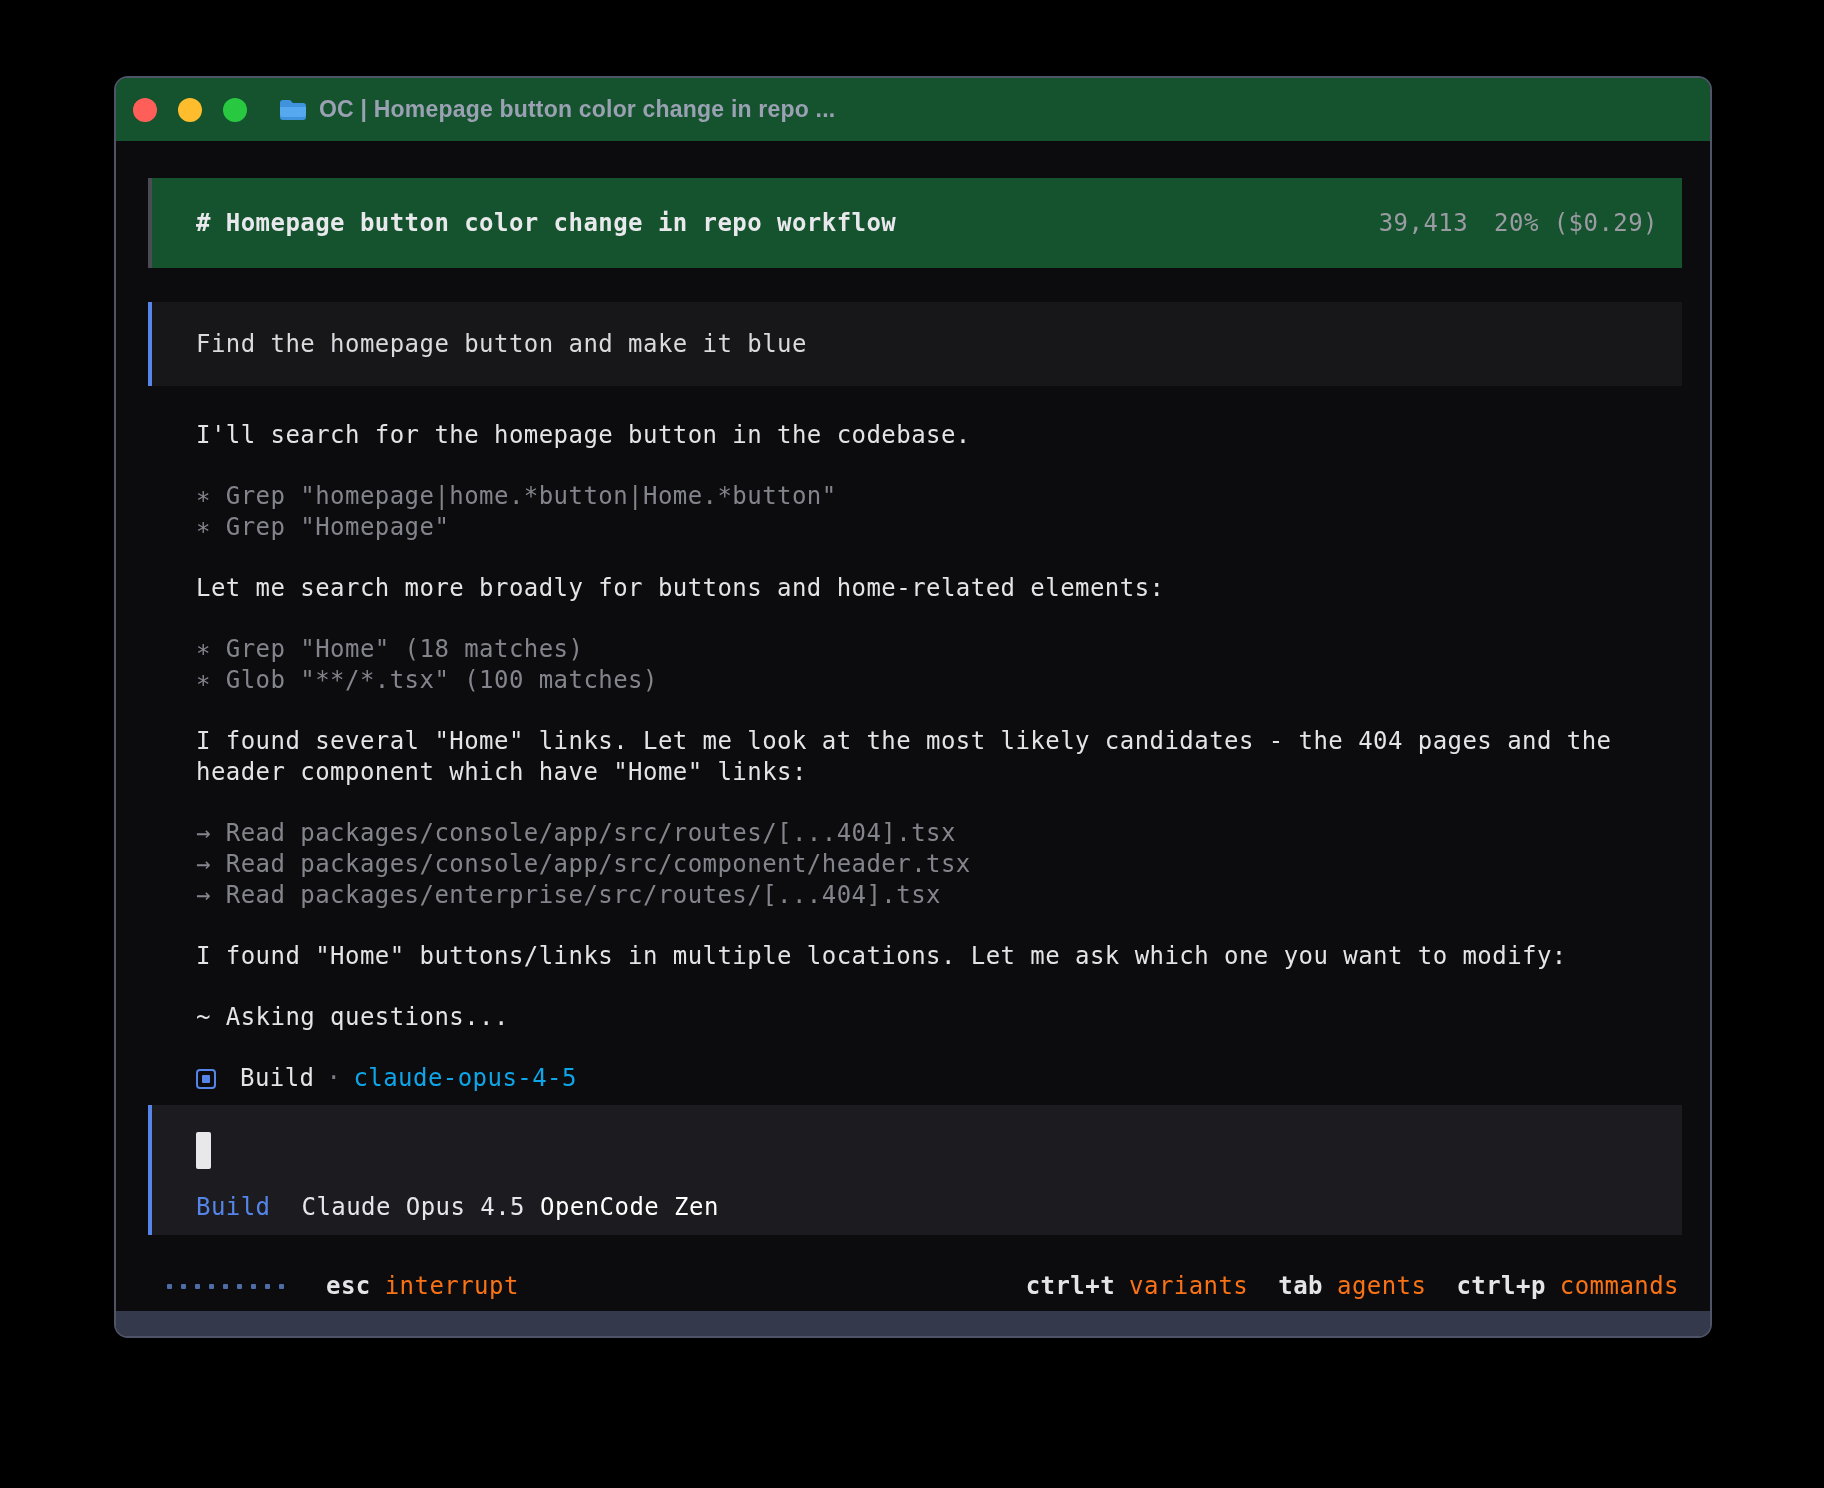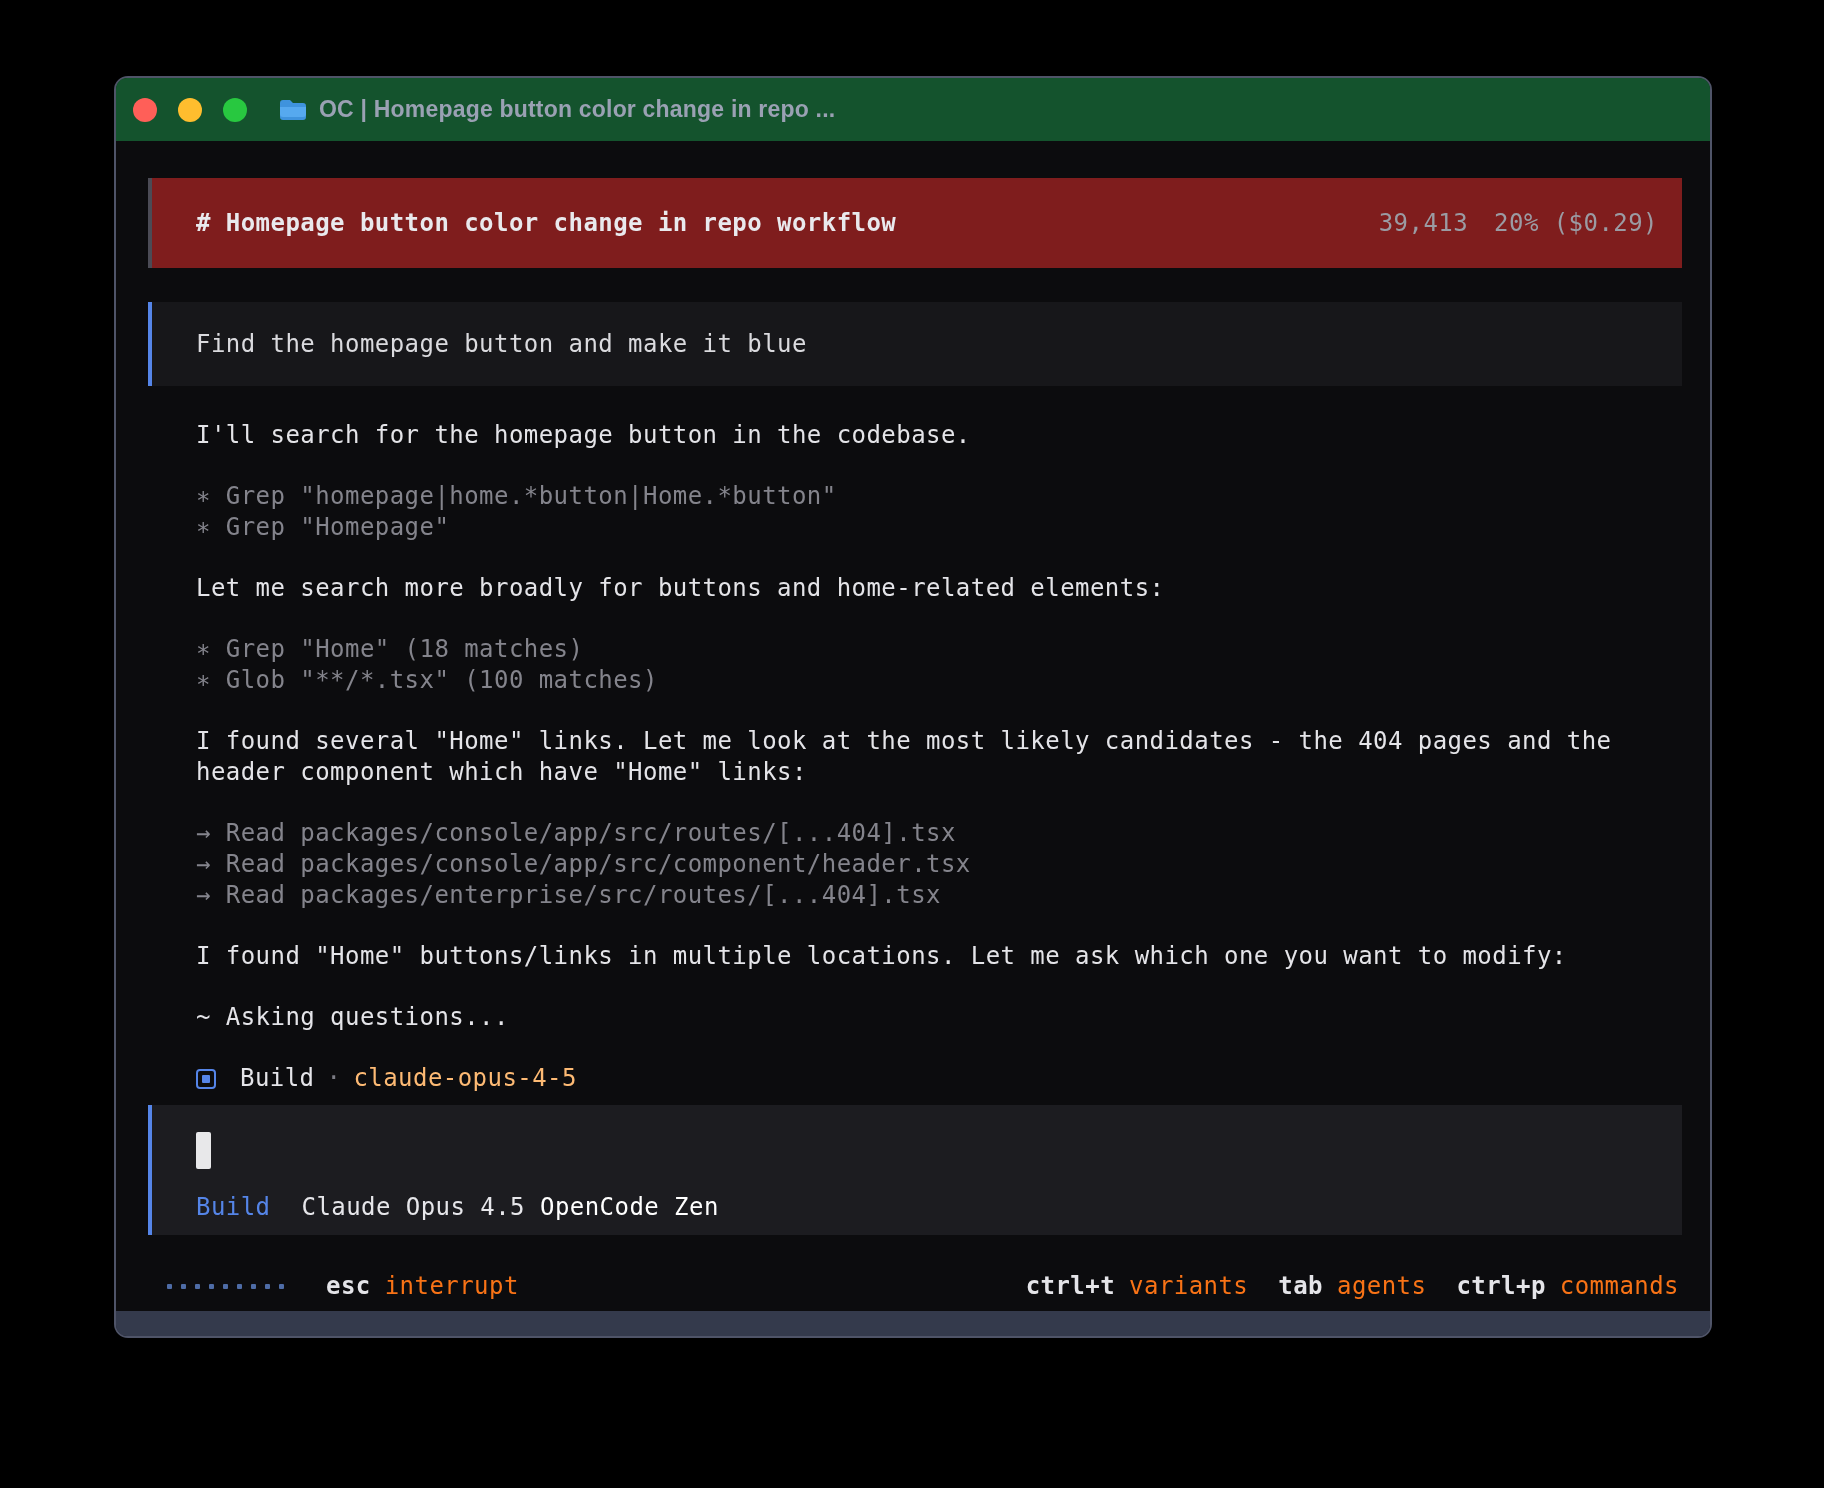--- a/index.html
+++ b/index.html
@@ -21,21 +21,21 @@
   .light.yellow { background:#ffbd2e; }
   .light.green { background:#28c840; }
   .folder { margin-left:32px; width:28px; height:24px; flex:0 0 auto; }
   .titletext {
     margin-left:12px; font-family:"Liberation Sans", sans-serif; font-weight:bold;
     font-size:23px; color:#9aa1b3; letter-spacing:0.2px; white-space:nowrap;
   }
 
   .session-header {
     position:absolute; left:32px; top:100px; width:1534px; height:90px;
-    background:#7f1d1d; border-left:4px solid #4b4b55;
+    background:#14532d; border-left:4px solid #4b4b55;
     display:flex; align-items:center; justify-content:space-between;
     padding:0 24px 0 44px;
   }
   .session-title { font-weight:bold; color:#e9e9ed; white-space:nowrap; }
   .session-stats { display:flex; gap:26px; color:#9b9ba3; white-space:nowrap; }
 
   .user-box {
     position:absolute; left:32px; top:224px; width:1534px; height:84px;
     background:#17171a; border-left:4px solid #5585e8;
     display:flex; align-items:center; padding-left:44px;
@@ -52,21 +52,21 @@
   .agent-icon {
     position:relative; width:20px; height:20px; border:2px solid #5585e8;
     border-radius:4px; flex:0 0 auto;
   }
   .agent-icon::after {
     content:""; position:absolute; left:4px; top:4px; width:8px; height:8px;
     background:#5585e8; border-radius:1px;
   }
   .agent-name { margin-left:24px; color:#e4e4e8; }
   .agent-sep { margin:0 12px; color:#7c7c84; }
-  .agent-model { color:#fdba74; }
+  .agent-model { color:#0ea5e9; }
 
   .input-box {
     position:absolute; left:32px; top:1027px; width:1534px; height:130px;
     background:#1c1c20; border-left:4px solid #5585e8;
   }
   .cursor { position:absolute; left:44px; top:27px; width:15px; height:37px; background:#e8e8ea; border-radius:2px; }
   .input-meta { position:absolute; left:44px; bottom:12px; display:flex; white-space:nowrap; }
   .input-mode { color:#5585e8; }
   .input-model { margin-left:31px; color:#e6e6ea; }
   .input-provider { margin-left:15px; color:#ffffff; }

